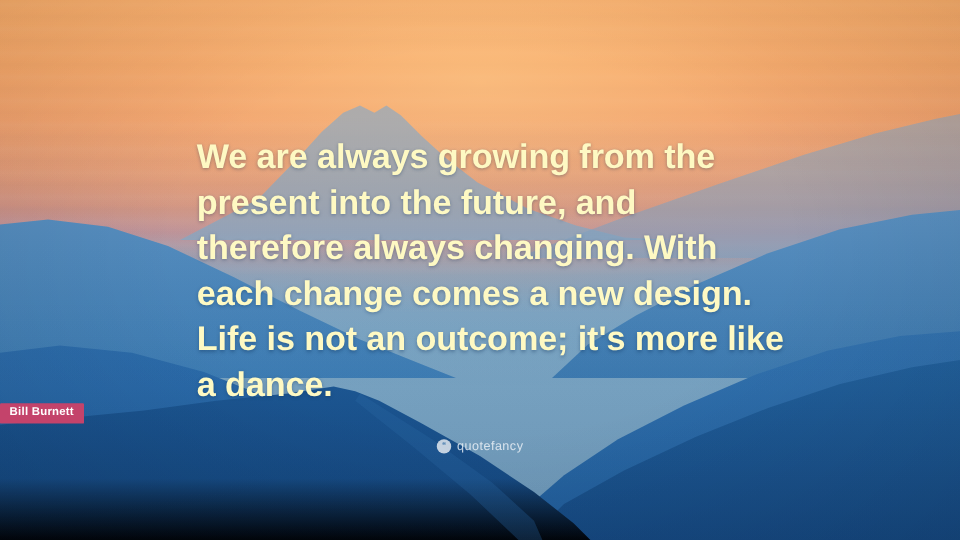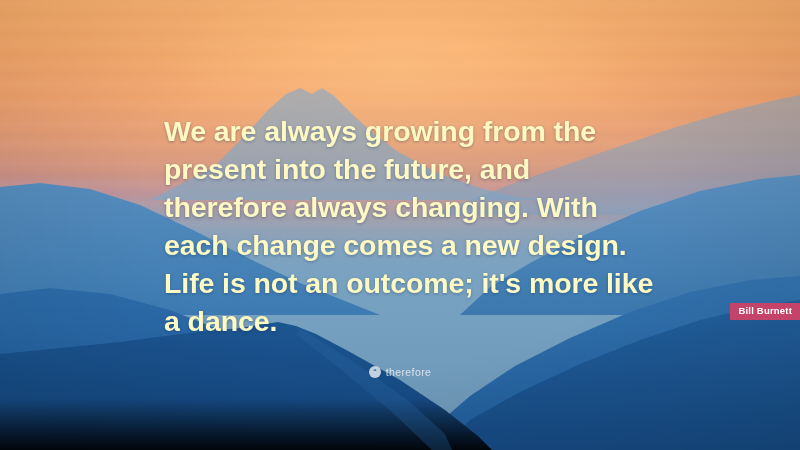--- a/index.html
+++ b/index.html
@@ -123,22 +123,22 @@
     color: #fef9c3;
     font-size: 28.5px;
     line-height: 38px;
     font-weight: 700;
     letter-spacing: -0.1px;
     text-shadow: 0 1px 3px rgba(10,40,80,0.35);
   }
   .author-wrap {
     position: absolute;
     left: 0; right: 0;
-    top: 300px;
-    text-align: right;
+    top: 333px;
+    text-align: left;
   }
   .author {
     display: inline-block;
     background: #c4436b;
     color: #ffffff;
     font-size: 9.5px;
     font-weight: 700;
     letter-spacing: .2px;
     padding: 3px 8px 4px;
     line-height: 1;
@@ -268,17 +268,17 @@
   <div class="content">
 
     <p class="quote">We are always growing from the present into the future, and therefore always changing. With each change comes a new design. Life is not an outcome; it's more like a dance.</p>
 
     <div class="author-wrap">
       <span class="author">Bill Burnett</span>
     </div>
 
     <div class="watermark">
       <span class="wm-badge">“</span>
-      <span class="wm-text">therefore</span>
+      <span class="wm-text">quotefancy</span>
     </div>
 
   </div>
 </div>
 
 </body></html>

